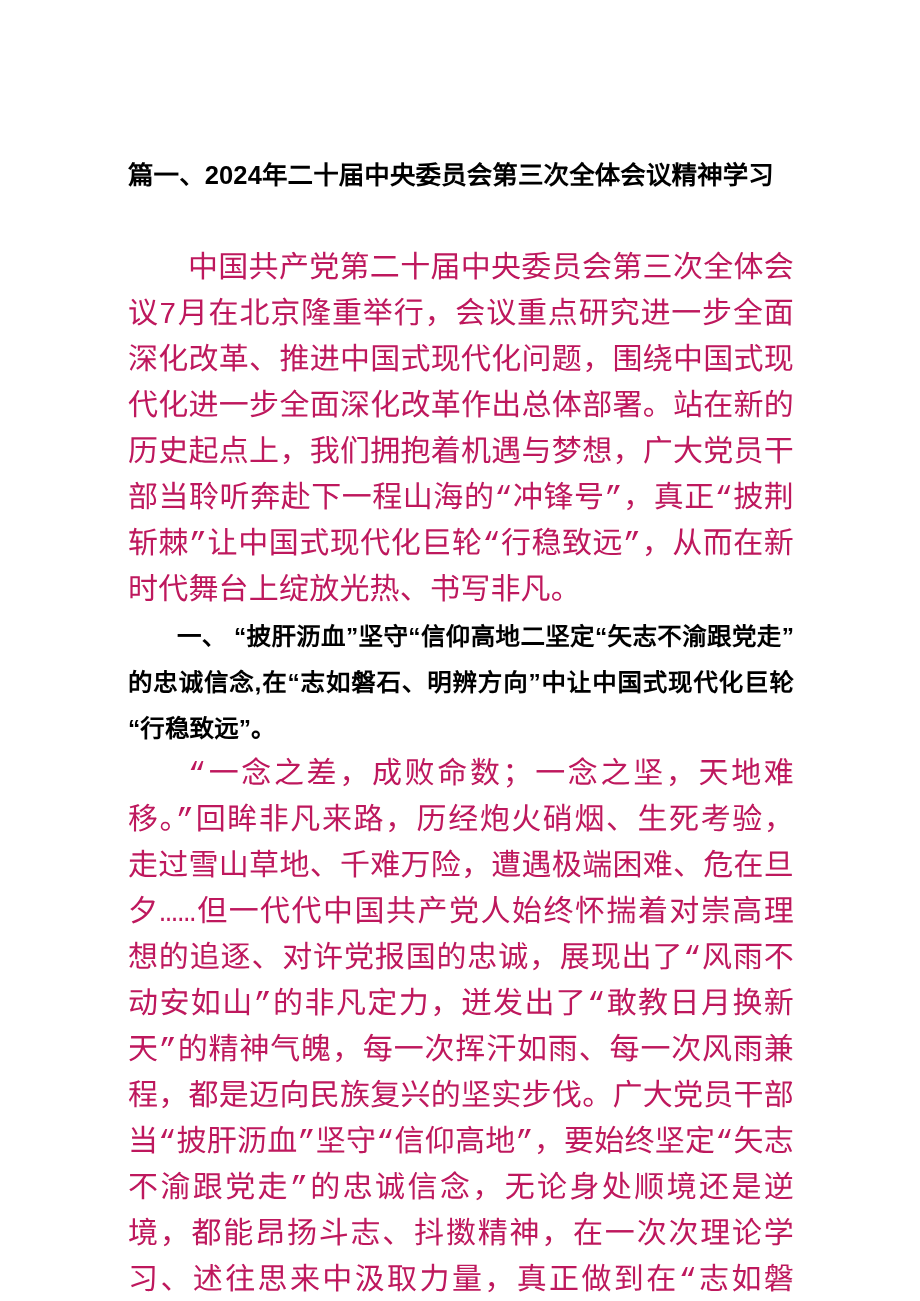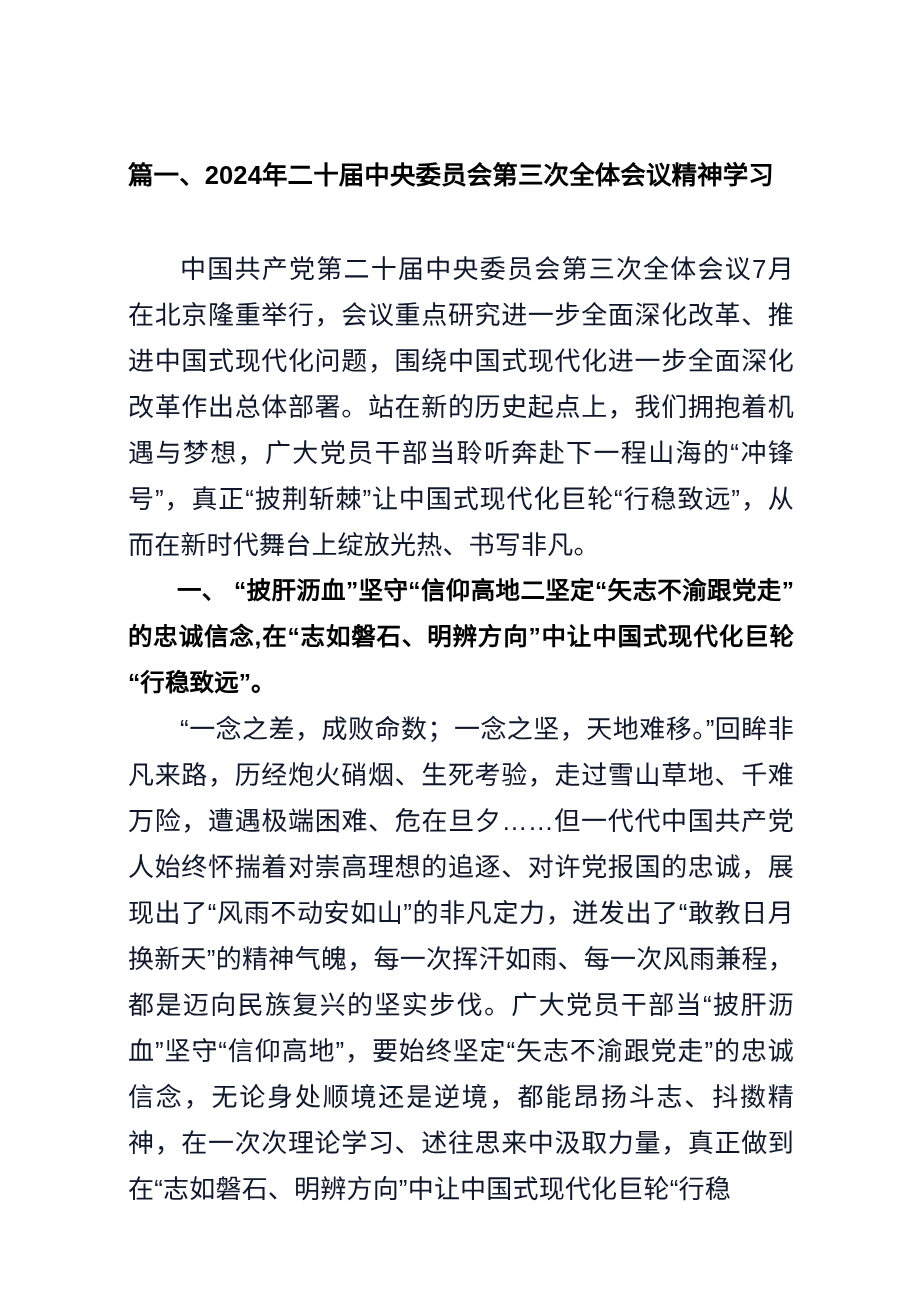--- a/index.html
+++ b/index.html
@@ -54,24 +54,24 @@
 
   .doc-title .title-line-2 {
     display: block;
     text-align: center;
     padding-top: 30px;
   }
 
   
   .para {
     margin: 0;
-    font-family: Liberation Sans, sans-serif;
-    font-size: 26px;
+    font-family: Liberation Mono, monospace;
+    font-size: 30px;
     line-height: 46px;
-    color: #0f172a;
+    color: #be185d;
     text-align: justify;
     text-justify: inter-ideograph;
     text-indent: 2em;
     letter-spacing: 0.2px;
   }
 
   .para-first {
     padding-top: 48px;
   }
 

